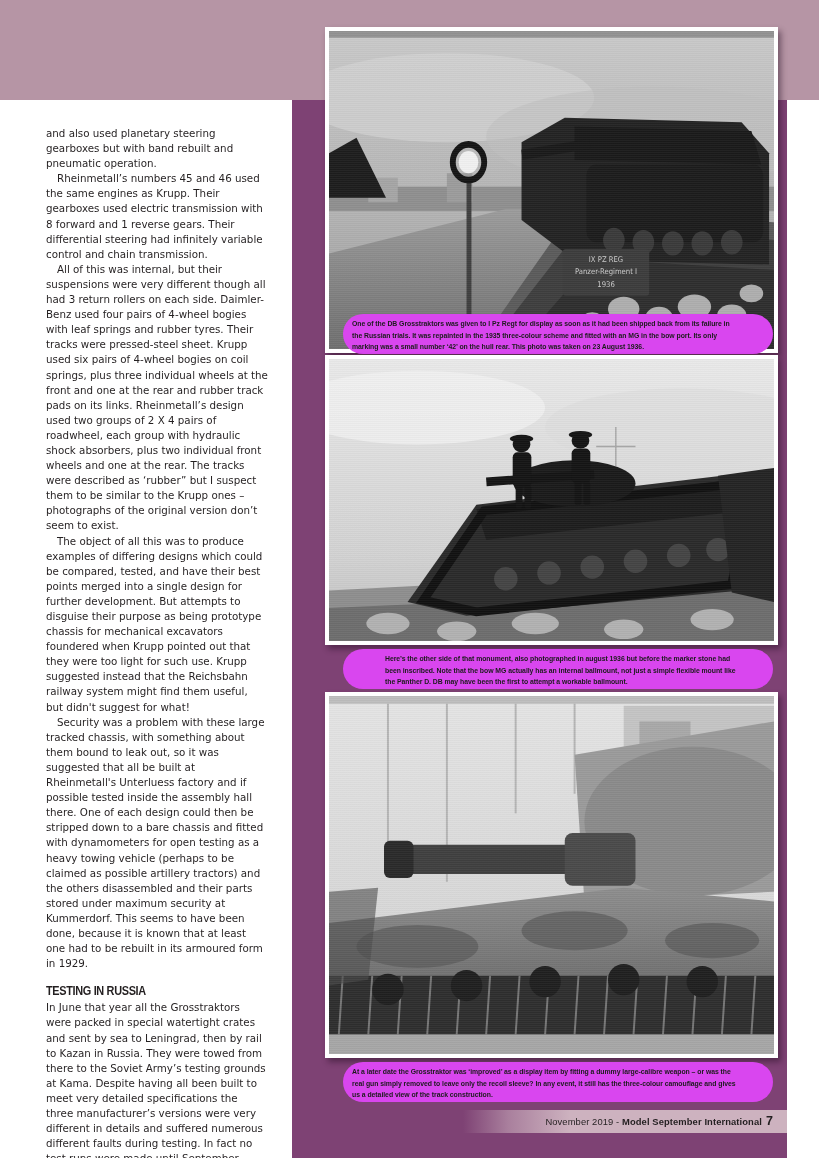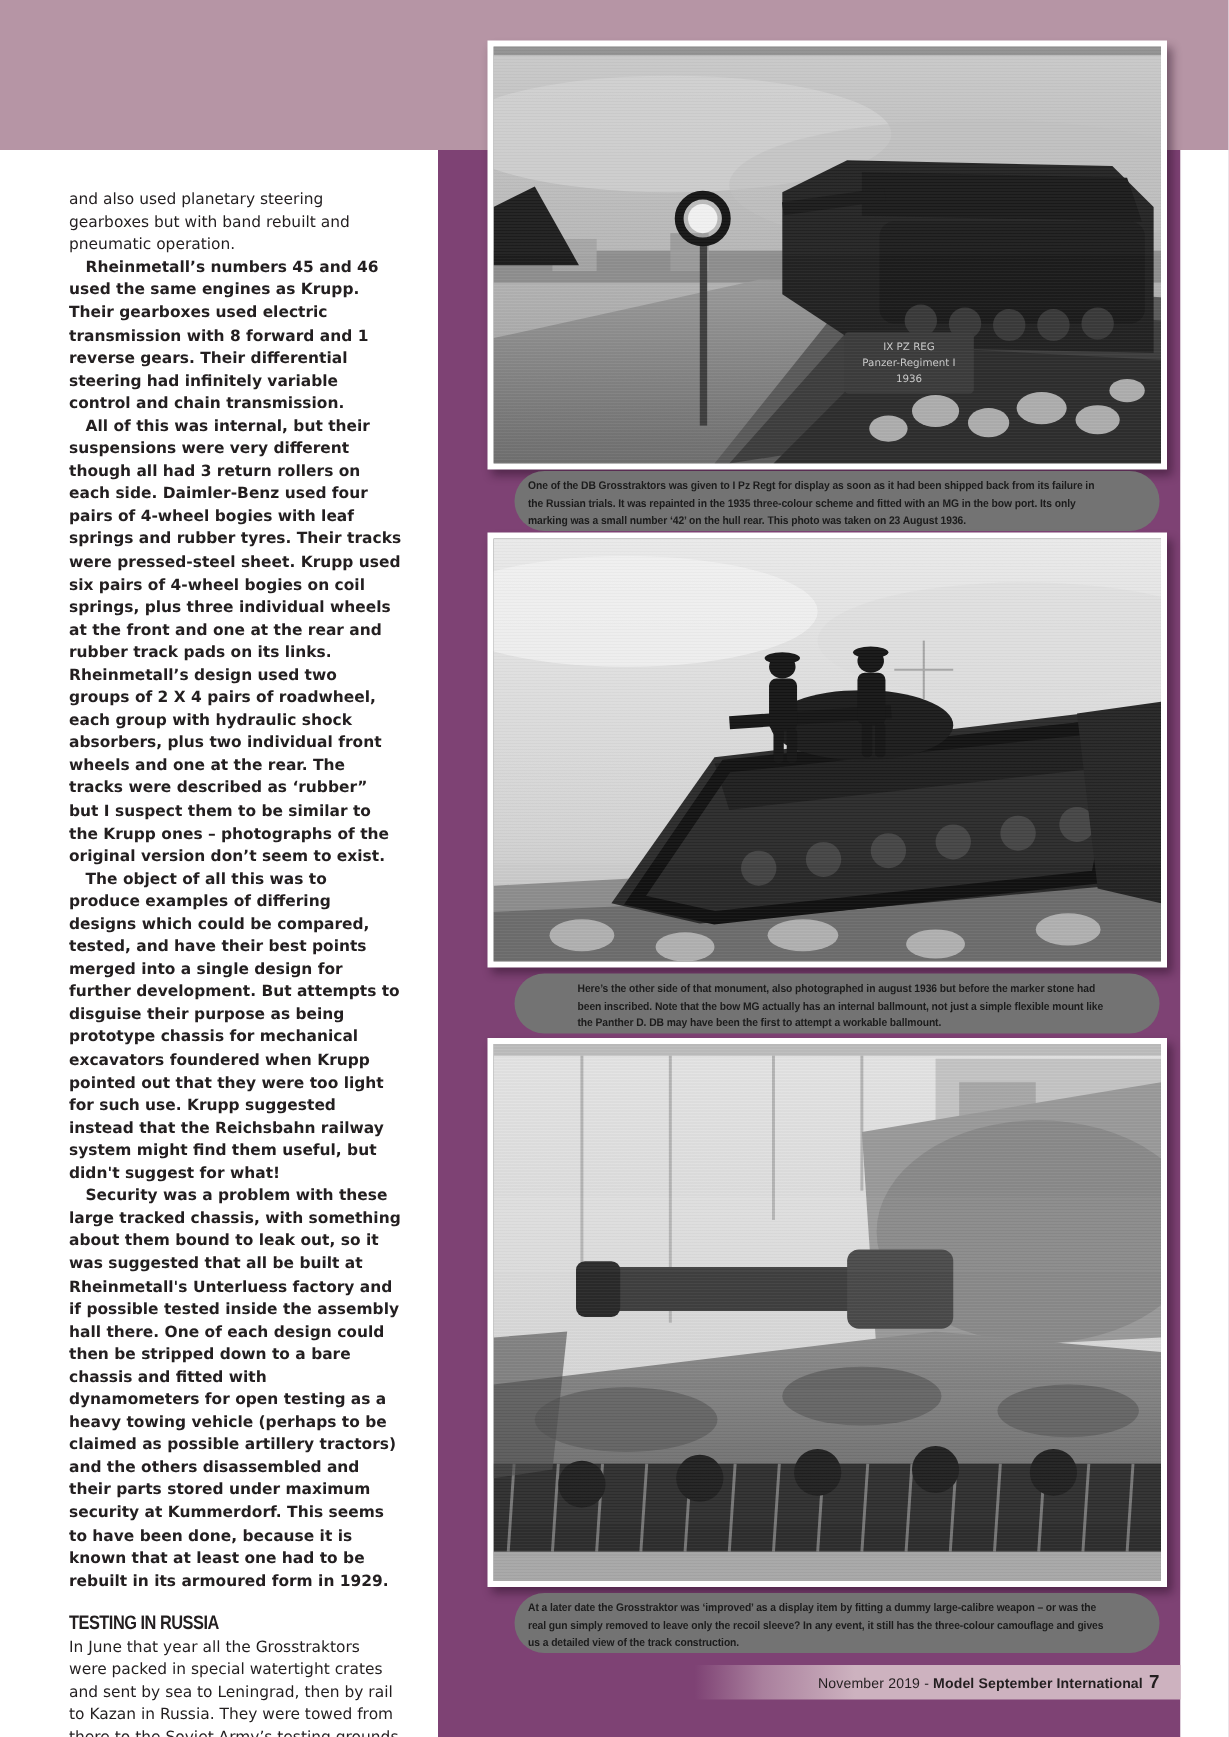--- a/index.html
+++ b/index.html
@@ -52,21 +52,20 @@
     font-size: 10.3px;
     line-height: 15.1px;
     text-align: left;
   }
   .text-column p {
     margin: 0;
     text-indent: 0;
   }
   .text-column p.indent {
     text-indent: 11px;
-    font-weight: bold;
   }
   .section-head {
     font-family: "Liberation Sans", sans-serif;
     font-weight: bold;
     font-size: 13px;
     letter-spacing: -0.4px;
     color: #231f20;
     margin: 12px 0 2px 0;
     transform: scaleX(0.84);
     transform-origin: left center;
@@ -83,28 +82,28 @@
   }
   .photo-inner {
     width: 100%;
     height: 100%;
     position: relative;
     overflow: hidden;
     background: #8d8d8d;
   }
   .photo-inner svg { display:block; width:100%; height:100%; }
 
-  #photo1 { left: 325px; top: 27px;  width: 453px; height: 286px; }
+  #photo1 { left: 325px; top: 27px;  width: 453px; height: 326px; }
   #photo2 { left: 325px; top: 355px; width: 453px; height: 290px; }
   #photo3 { left: 325px; top: 692px; width: 453px; height: 366px; }
 
   
   .caption {
     position: absolute;
-    background: #737373;
+    background: #d946ef;
     color: #1b1b1b;
     font-family: "Liberation Sans", sans-serif;
     font-weight: bold;
     font-size: 7.4px;
     line-height: 11.6px;
     letter-spacing: -0.05px;
     padding: 4px 8px 4px 9px;
     box-sizing: border-box;
     border-radius: 20px;
   }

